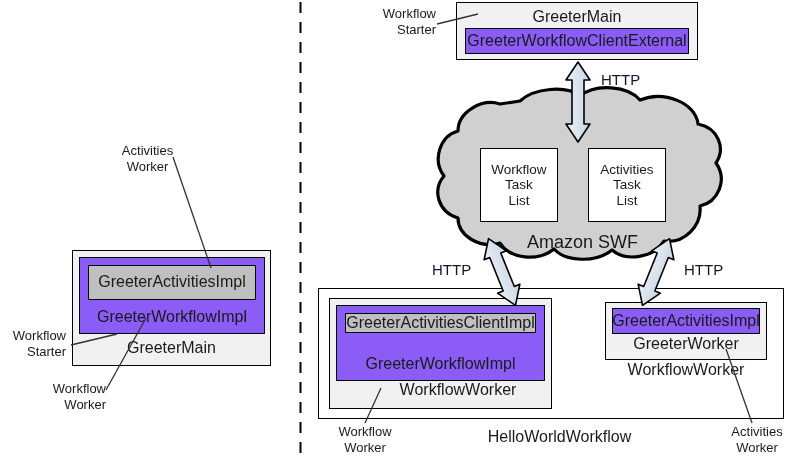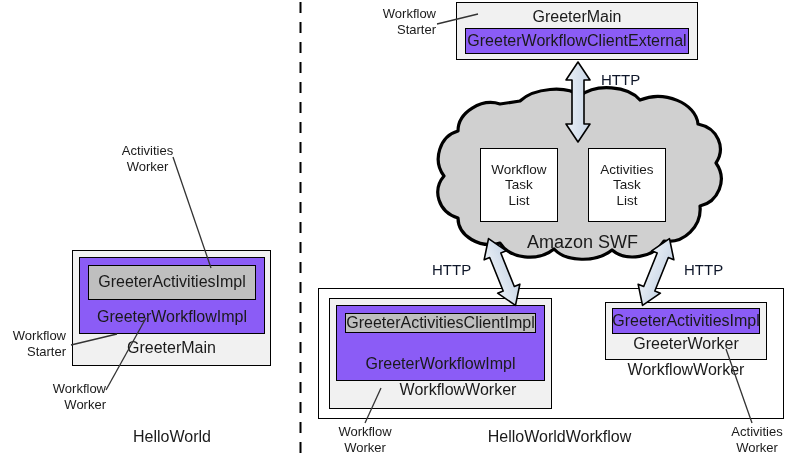--- a/index.html
+++ b/index.html
@@ -91,21 +91,20 @@
 
   <div class="lbl c" style="left:105px; top:143px; width:85px;">Activities
 Worker</div>
 
   <div class="lbl r" style="left:0px; top:328px; width:66px;">Workflow
 Starter</div>
 
   <div class="lbl r" style="left:30px; top:381px; width:76px;">Workflow
 Worker</div>
 
-  <div class="caption" style="left:102px; top:428px; width:140px;">HelloWorld</div>
 
   <div class="box fill-light" style="left:456px; top:2px; width:242px; height:58px; display:block;">
     <div class="boxlabel" style="left:0; right:0; top:5px; text-align:center;">GreeterMain</div>
   </div>
   <div class="box fill-mid" style="left:465px; top:28px; width:224px; height:26px;">
     <span class="boxlabel" style="position:static;">GreeterWorkflowClientExternal</span>
   </div>
 
   <div class="lbl r" style="left:352px; top:6px; width:84px;">Workflow
 Starter</div>

